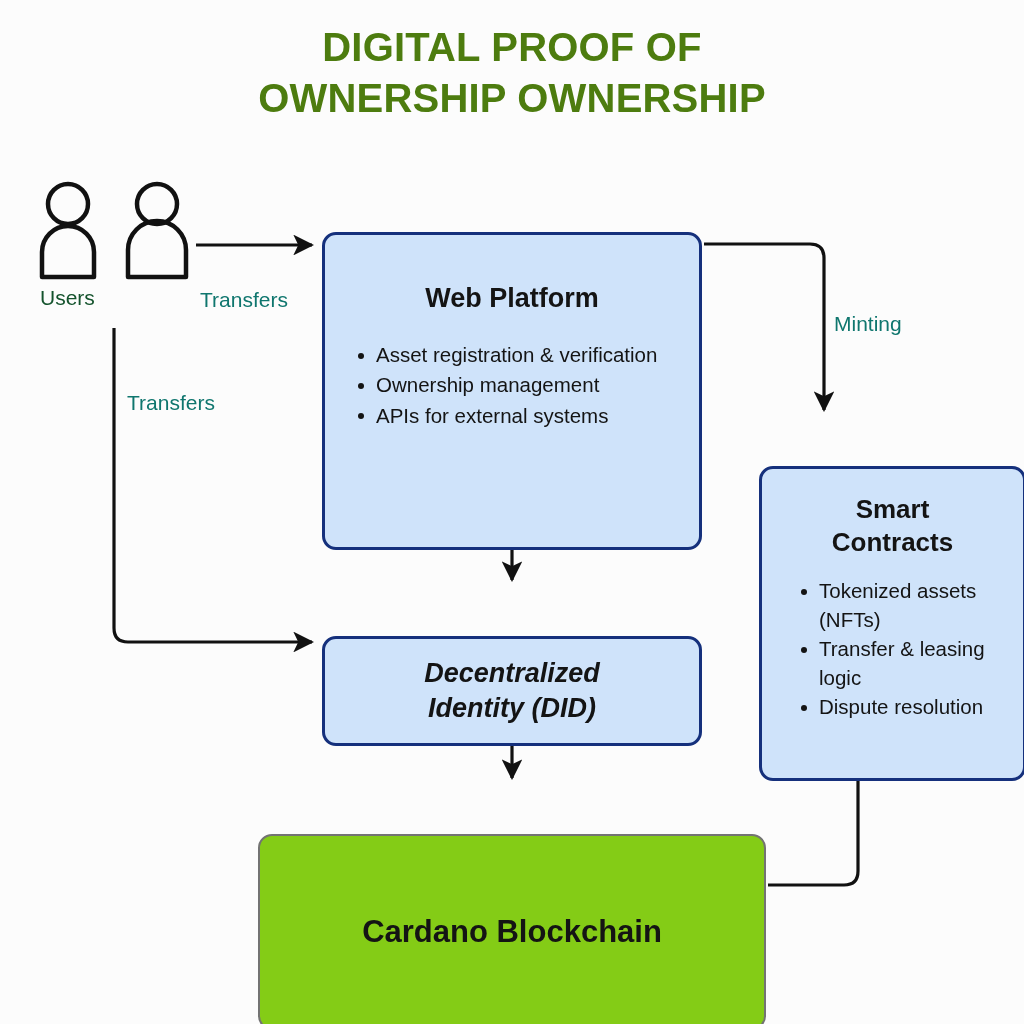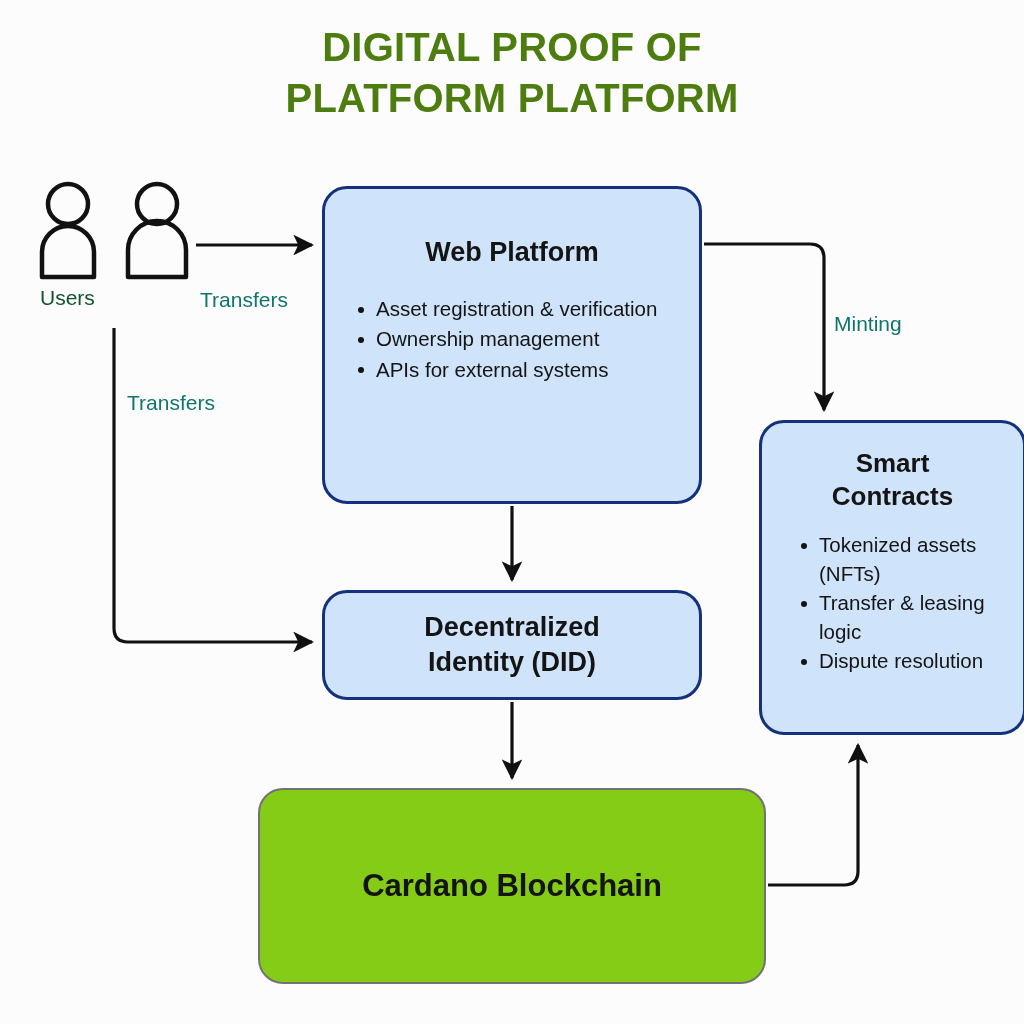--- a/index.html
+++ b/index.html
@@ -31,22 +31,23 @@
     font-weight: bold;
     color: #4d7c0f;
     line-height: 1.28;
     letter-spacing: 0.2px;
   }
   .title span { display: block; }
 
   .node {
     position: absolute;
     box-sizing: border-box;
-    border-radius: 25px;
+    border-radius: 14px;
     color: #1a1a1a;
+    margin-top: 46px;
   }
   .node-blue {
     background: #cfe3fa;
     border: 3px solid #15307c;
   }
   .node-yellow {
     background: #84cc16;
     border: 2px solid #737373;
   }
   .node-title {
@@ -114,20 +115,21 @@
 
   
   #did {
     left: 322px;
     top: 590px;
     width: 380px;
     height: 110px;
     display: flex;
     align-items: center;
     justify-content: center;
+    font-style: italic;
   }
   #did .node-title {
     font-size: 27px;
     line-height: 1.28;
   }
 
   
   #cardano {
     left: 258px;
     top: 788px;
@@ -159,21 +161,21 @@
   #label-transfers-left { left: 127px; top: 391px; }
   #label-minting { left: 834px; top: 312px; }
 </style>
 </head>
 <body>
 
 <div id="canvas">
 
   <div class="title">
     <span>DIGITAL PROOF OF</span>
-    <span>PLATFORM PLATFORM</span>
+    <span>OWNERSHIP OWNERSHIP</span>
   </div>
 
   <svg class="diagram" viewBox="0 0 1024 1024">
     <defs>
       <marker id="arrow" viewBox="0 0 10 10" refX="9" refY="5" markerWidth="6.5" markerHeight="6.5" orient="auto-start-reverse">
         <path d="M 0 0 L 10 5 L 0 10 L 2.4 5 z" fill="#111111"></path>
       </marker>
     </defs>
 
     <g>

